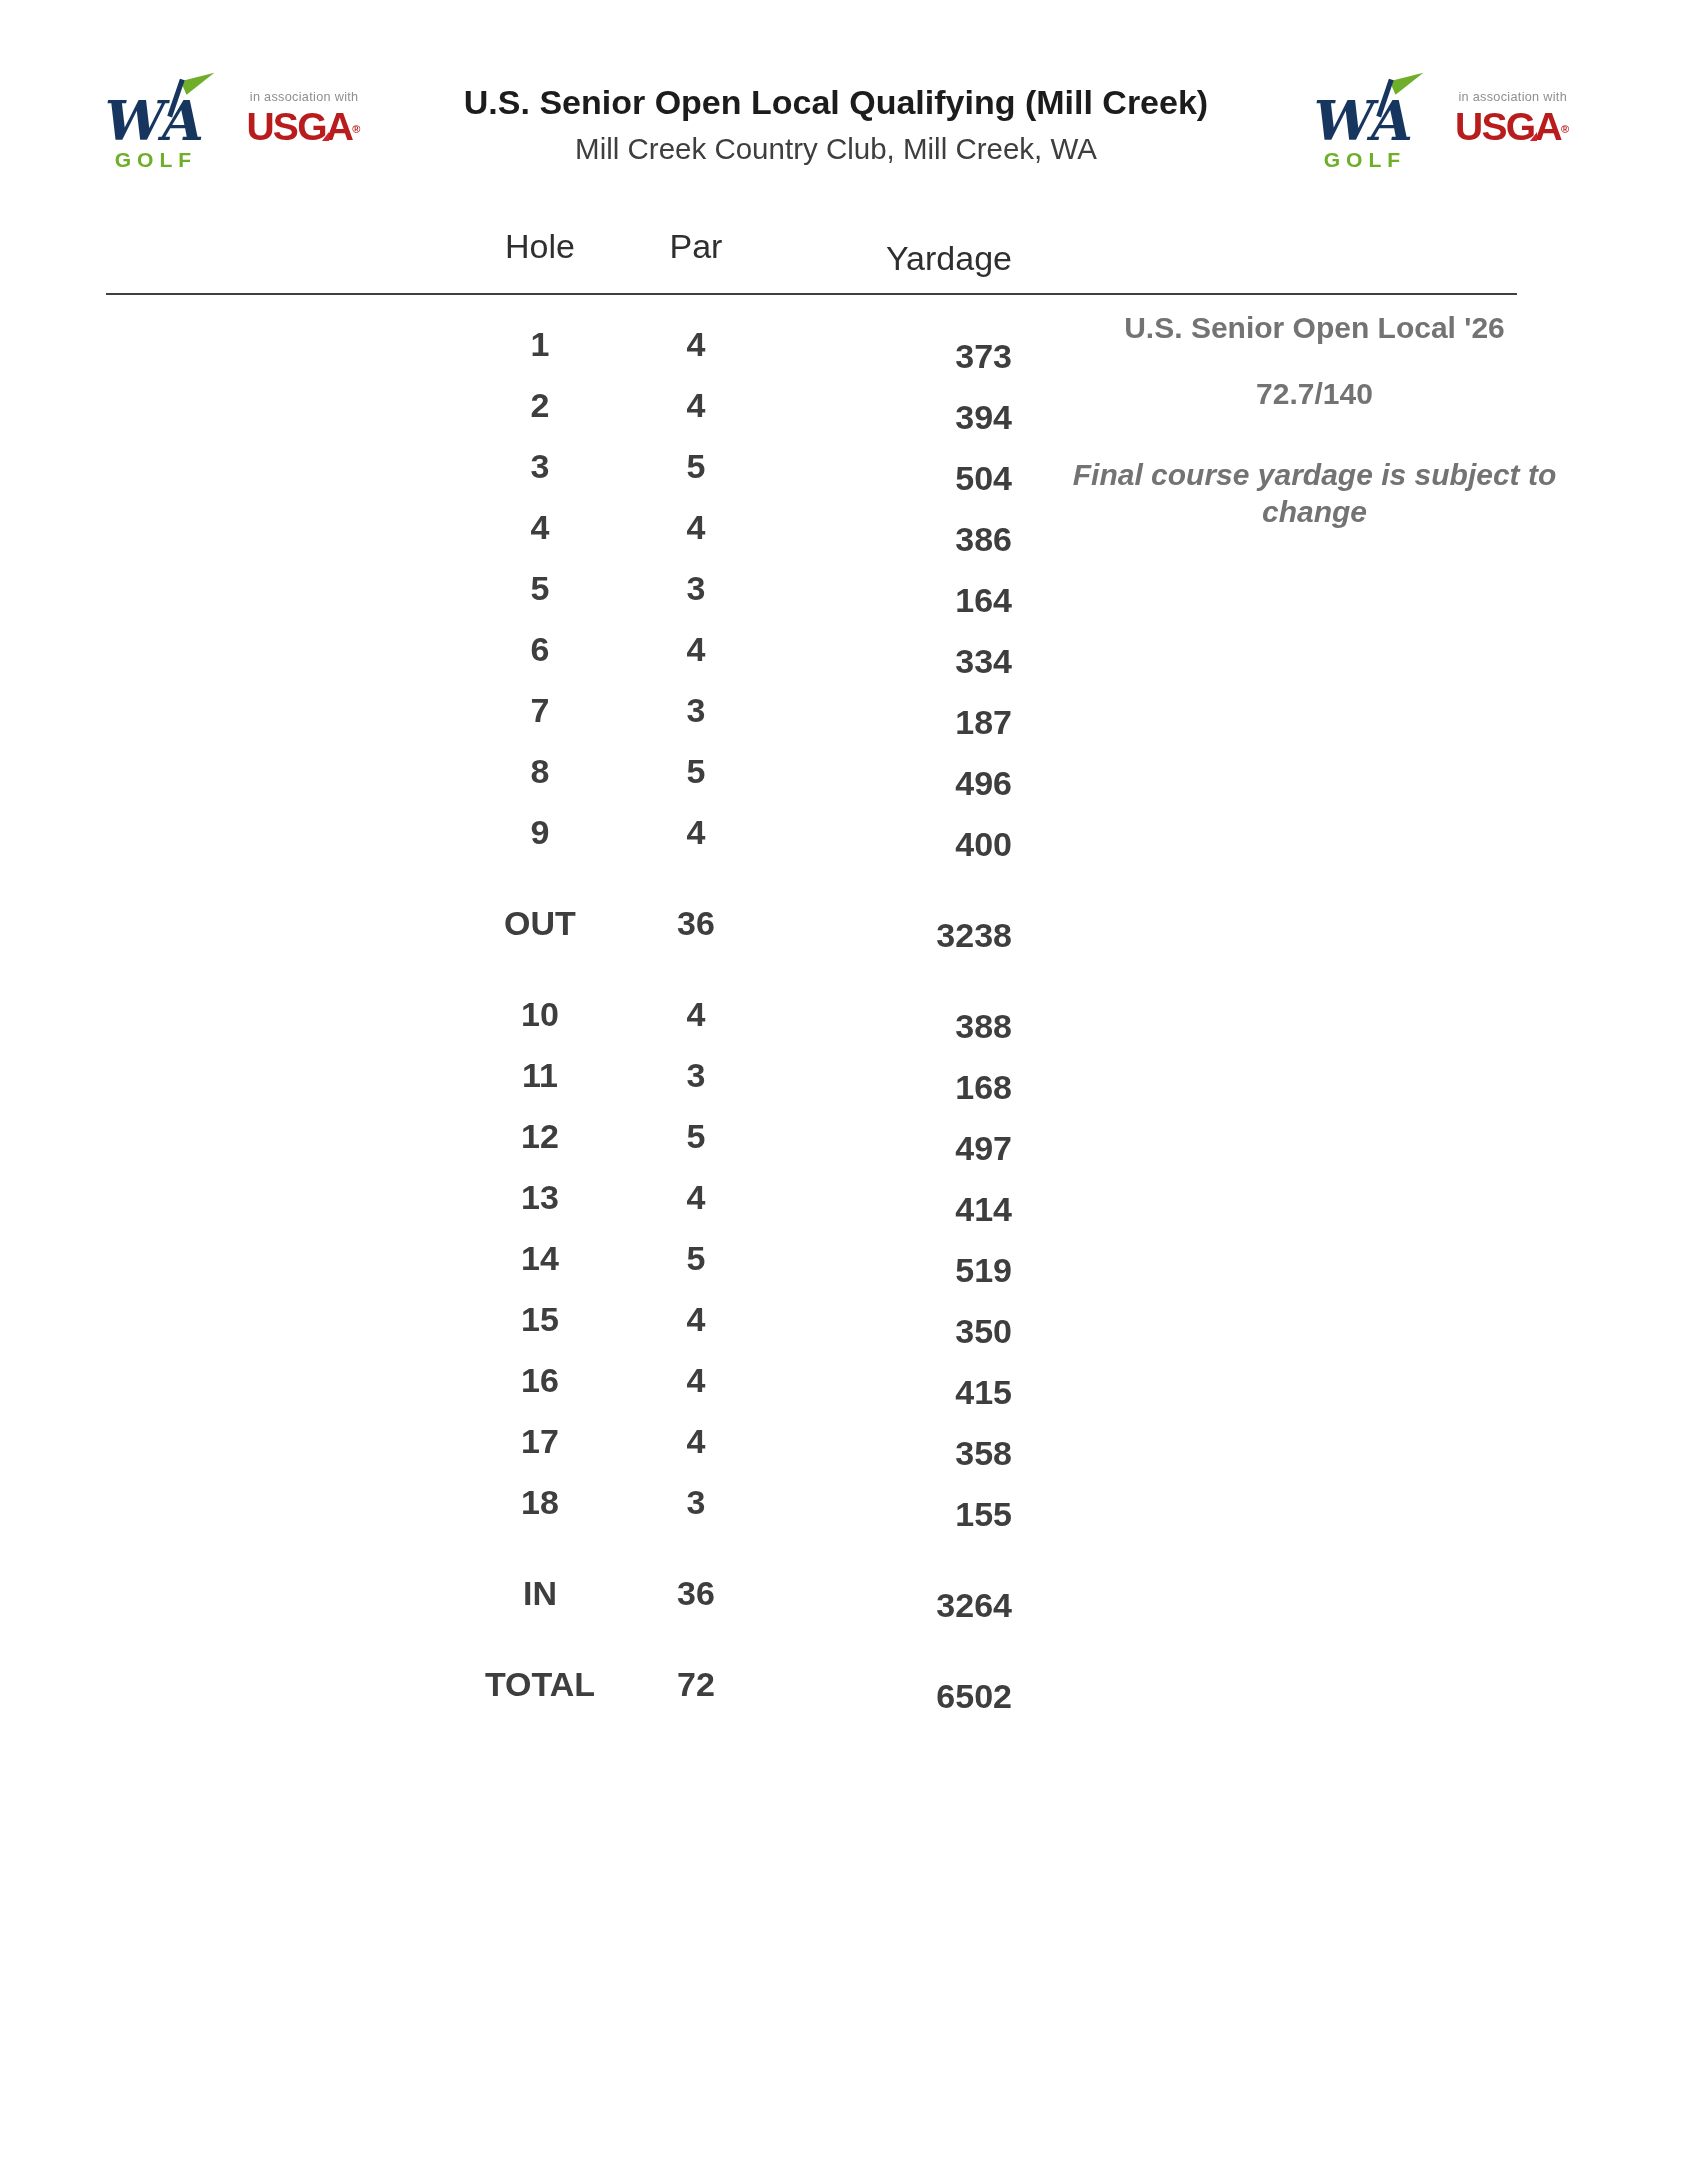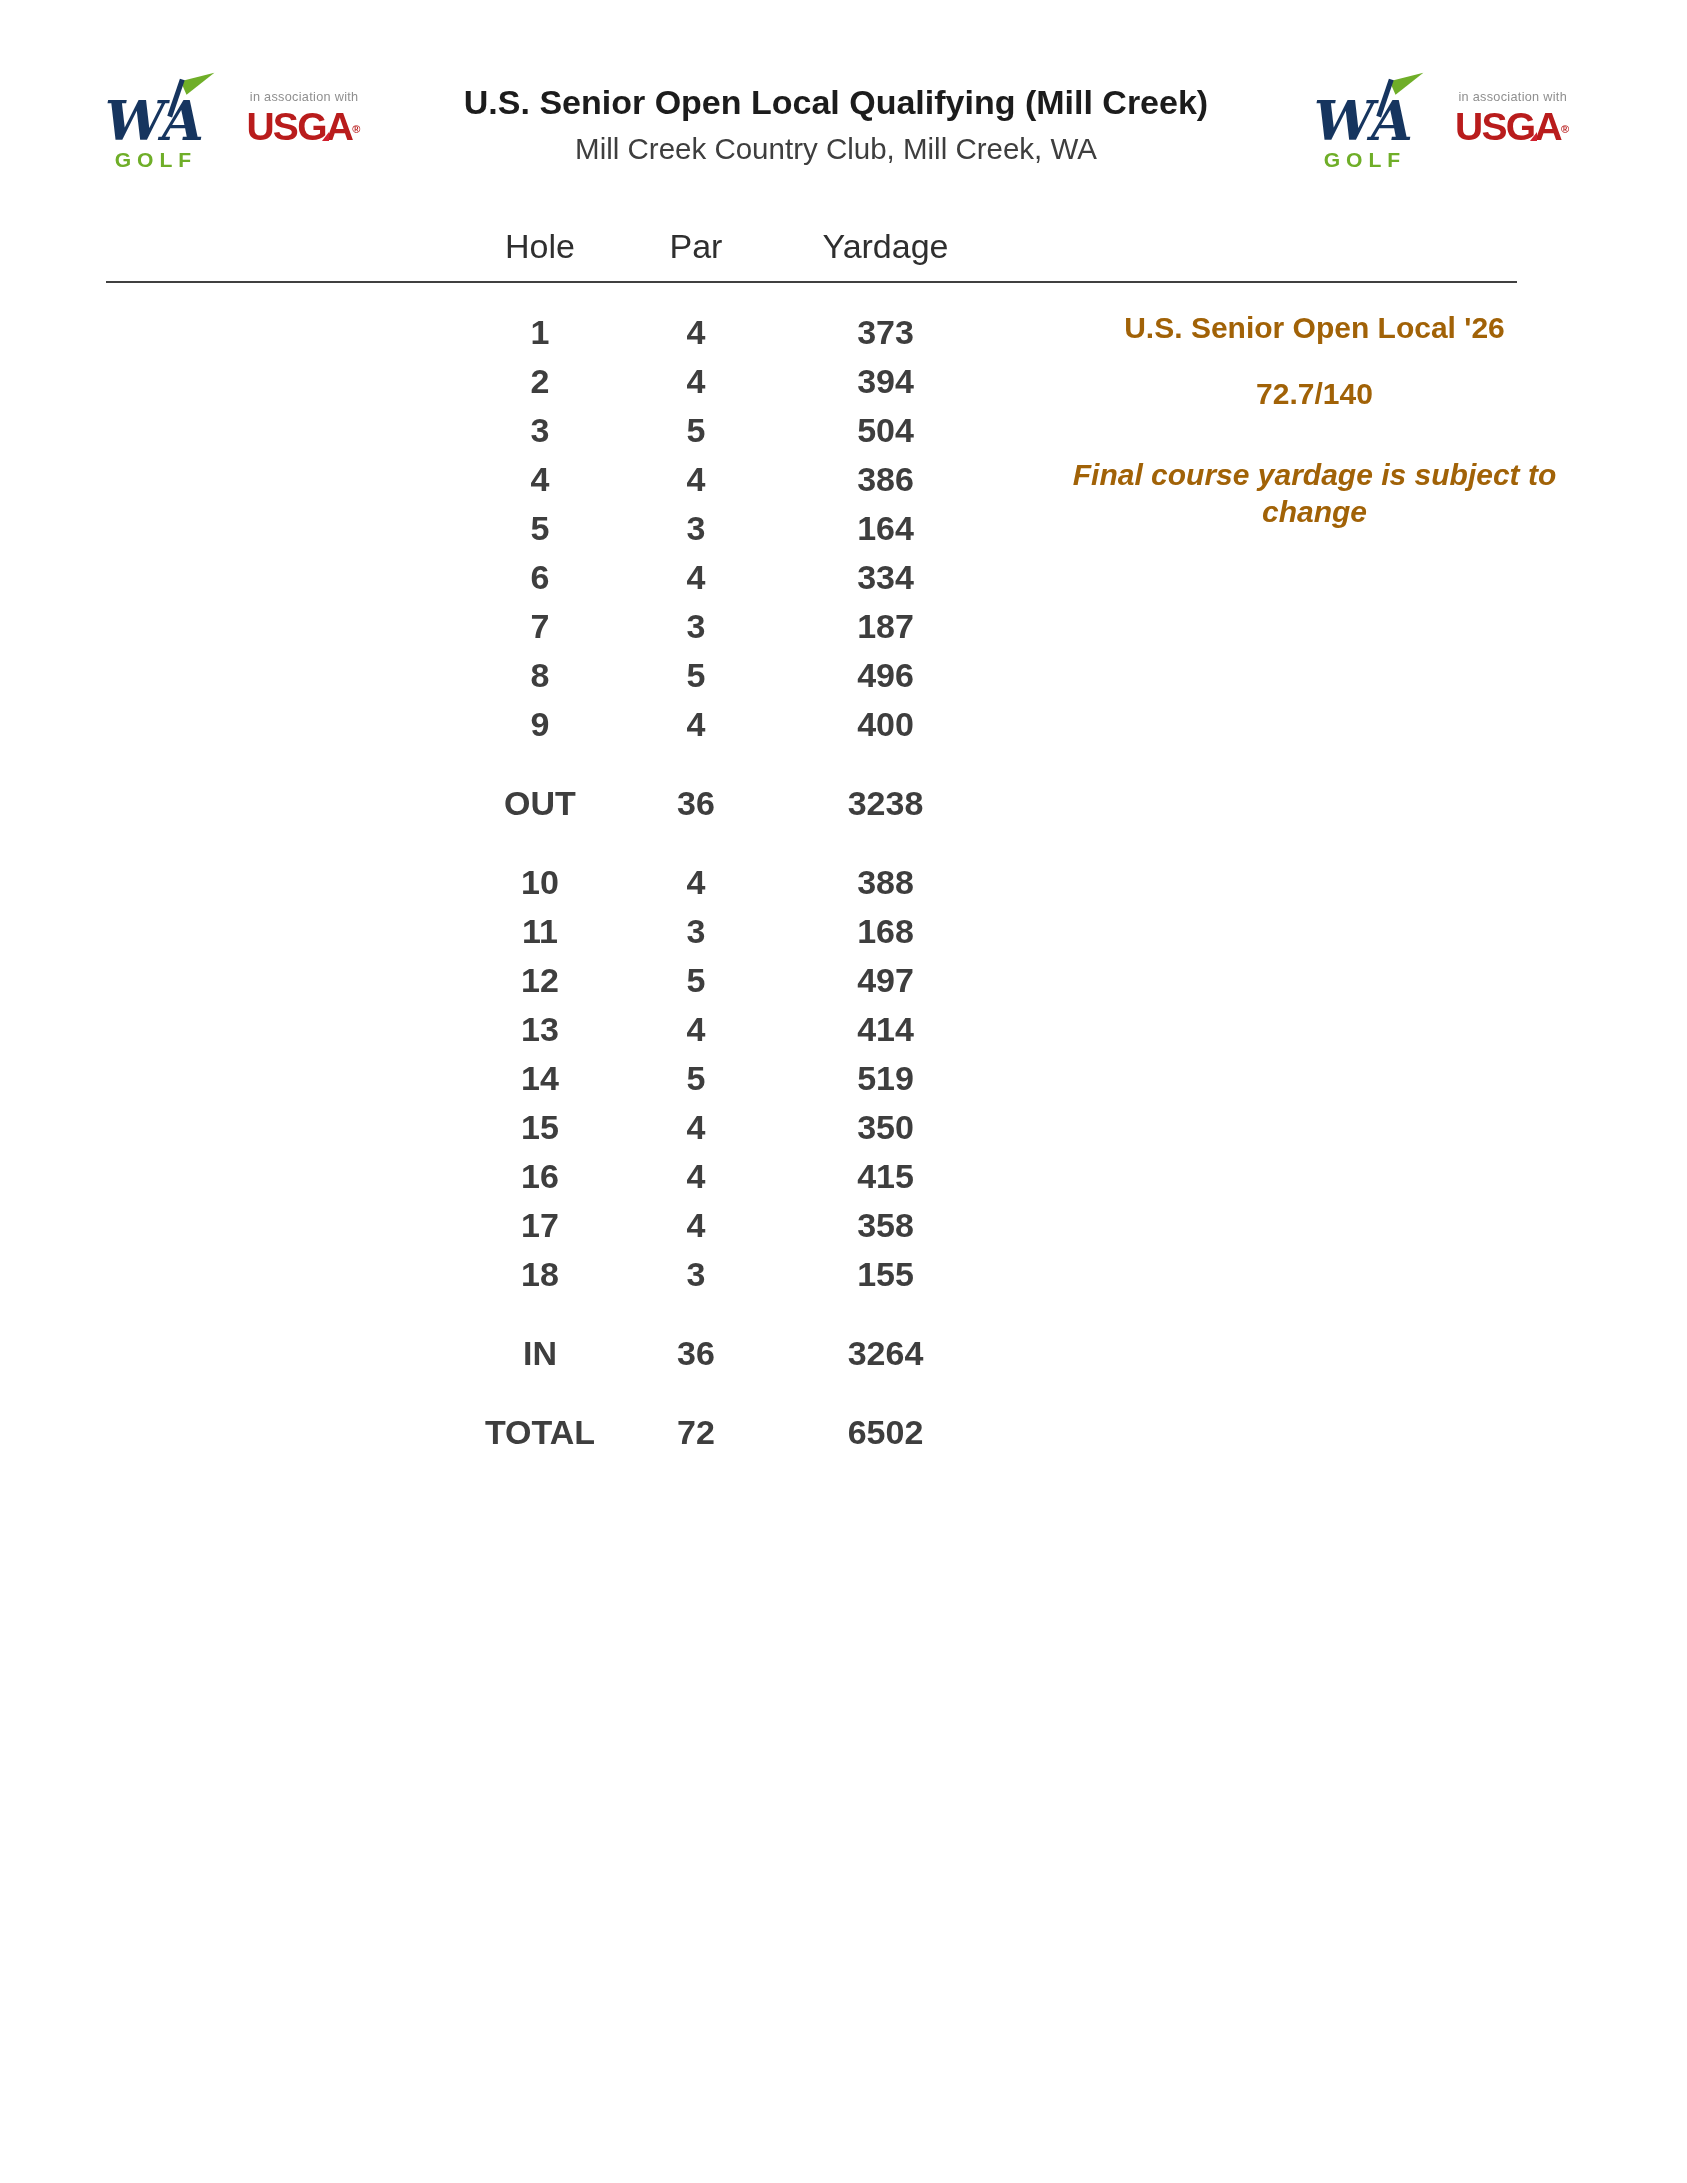--- a/index.html
+++ b/index.html
@@ -31,28 +31,28 @@
   .subtitle { font-size: 29.5px; color: #3e3e3e; margin: 0 0 8.4px; }
   .date { font-size: 29px; color: #3e3e3e; }
 
   
   .main { position: relative; margin-top: 47px; }
   .row { display: flex; margin-left: 422px; line-height: 49px; }
   .header-row { line-height: 51px; font-size: 34px; font-weight: 400; color: #2f2f2f; }
   .data-row { font-size: 34px; font-weight: bold; color: #3e3e3e; }
   .col-hole { width: 236px; text-align: center; }
   .col-par { width: 76px; text-align: center; }
-  .col-yardage { width: 253px; margin-left: 25px; text-align: center; }
+  .col-yardage { width: 253px; margin-left: 25px; text-align: right; margin-top: 12px; }
   .rule { height: 2.5px; background: #404040; width: 1411px; margin: 8.4px 0 25px 106px; }
   .gap-before { margin-top: 30px; }
 
   
   .info-panel {
     position: absolute; top: 88px; left: 1053px; width: 523px;
-    text-align: center; font-weight: bold; font-size: 30px; color: #a16207; line-height: 37px;
+    text-align: center; font-weight: bold; font-size: 30px; color: #737373; line-height: 37px;
   }
   .event-label { margin-bottom: 29px; }
   .note { margin-top: 44px; font-style: italic; }
 </style>
 </head>
 <body>
 
 <div class="page">
 
   <div class="header">

